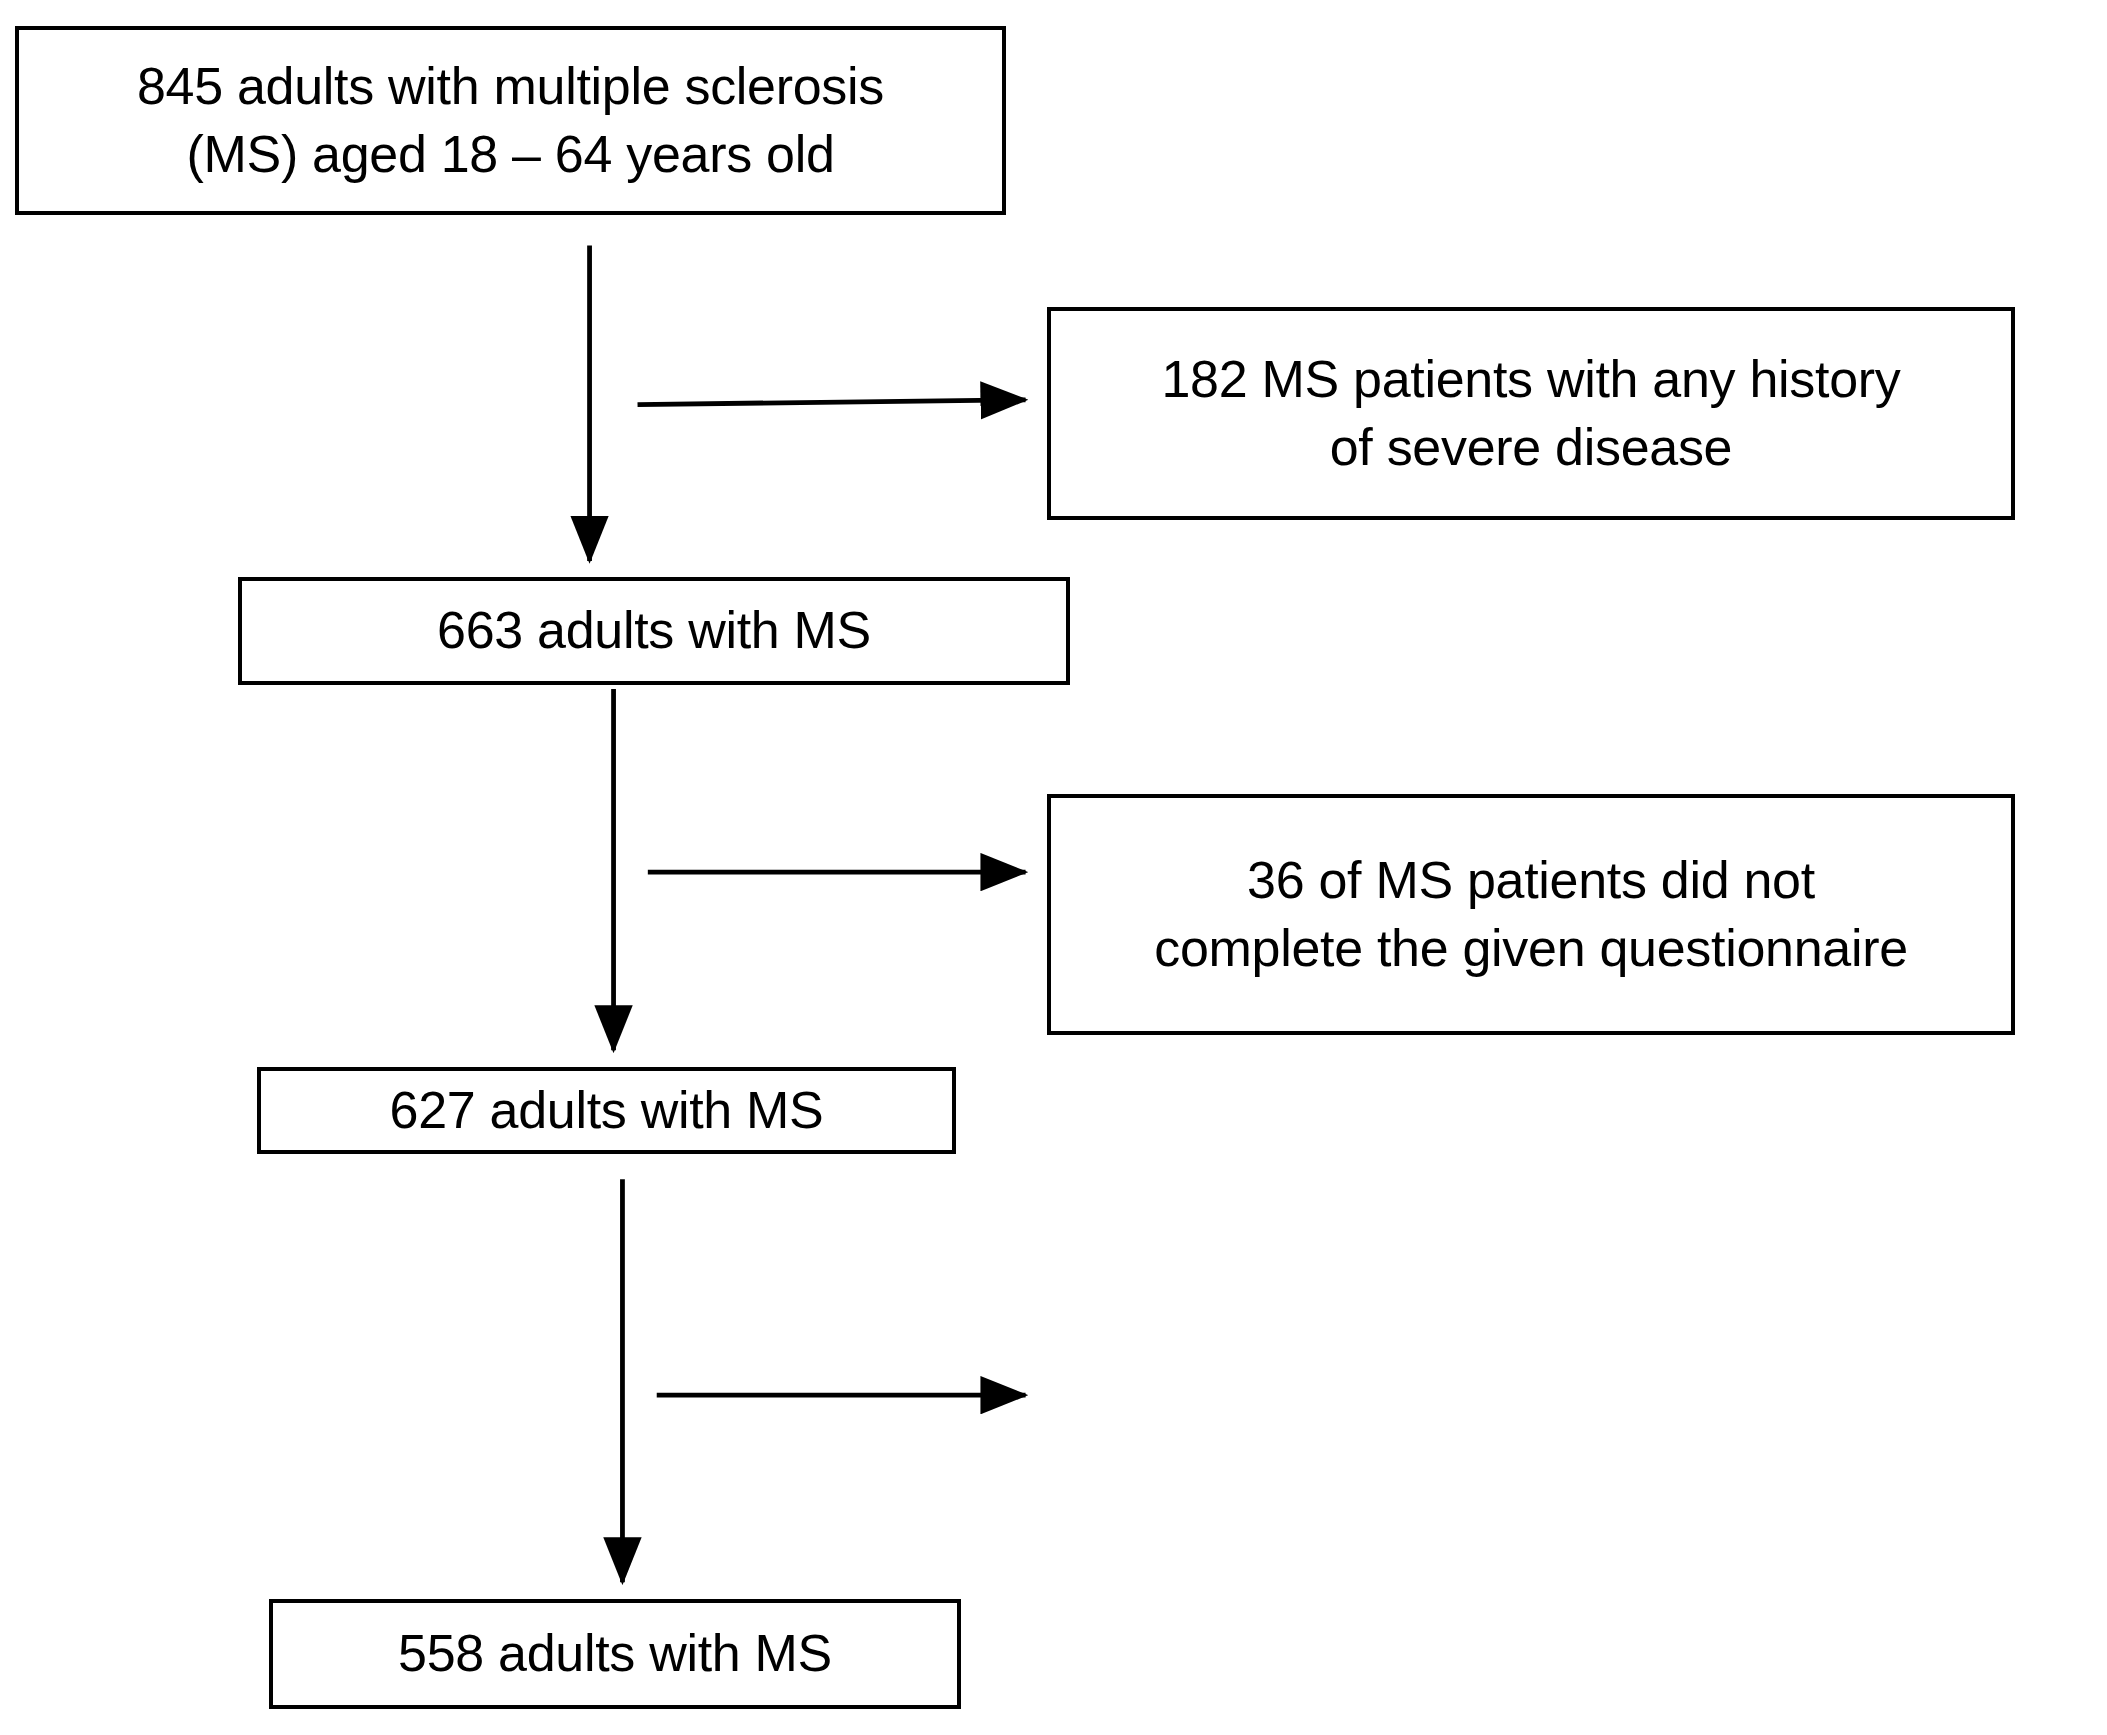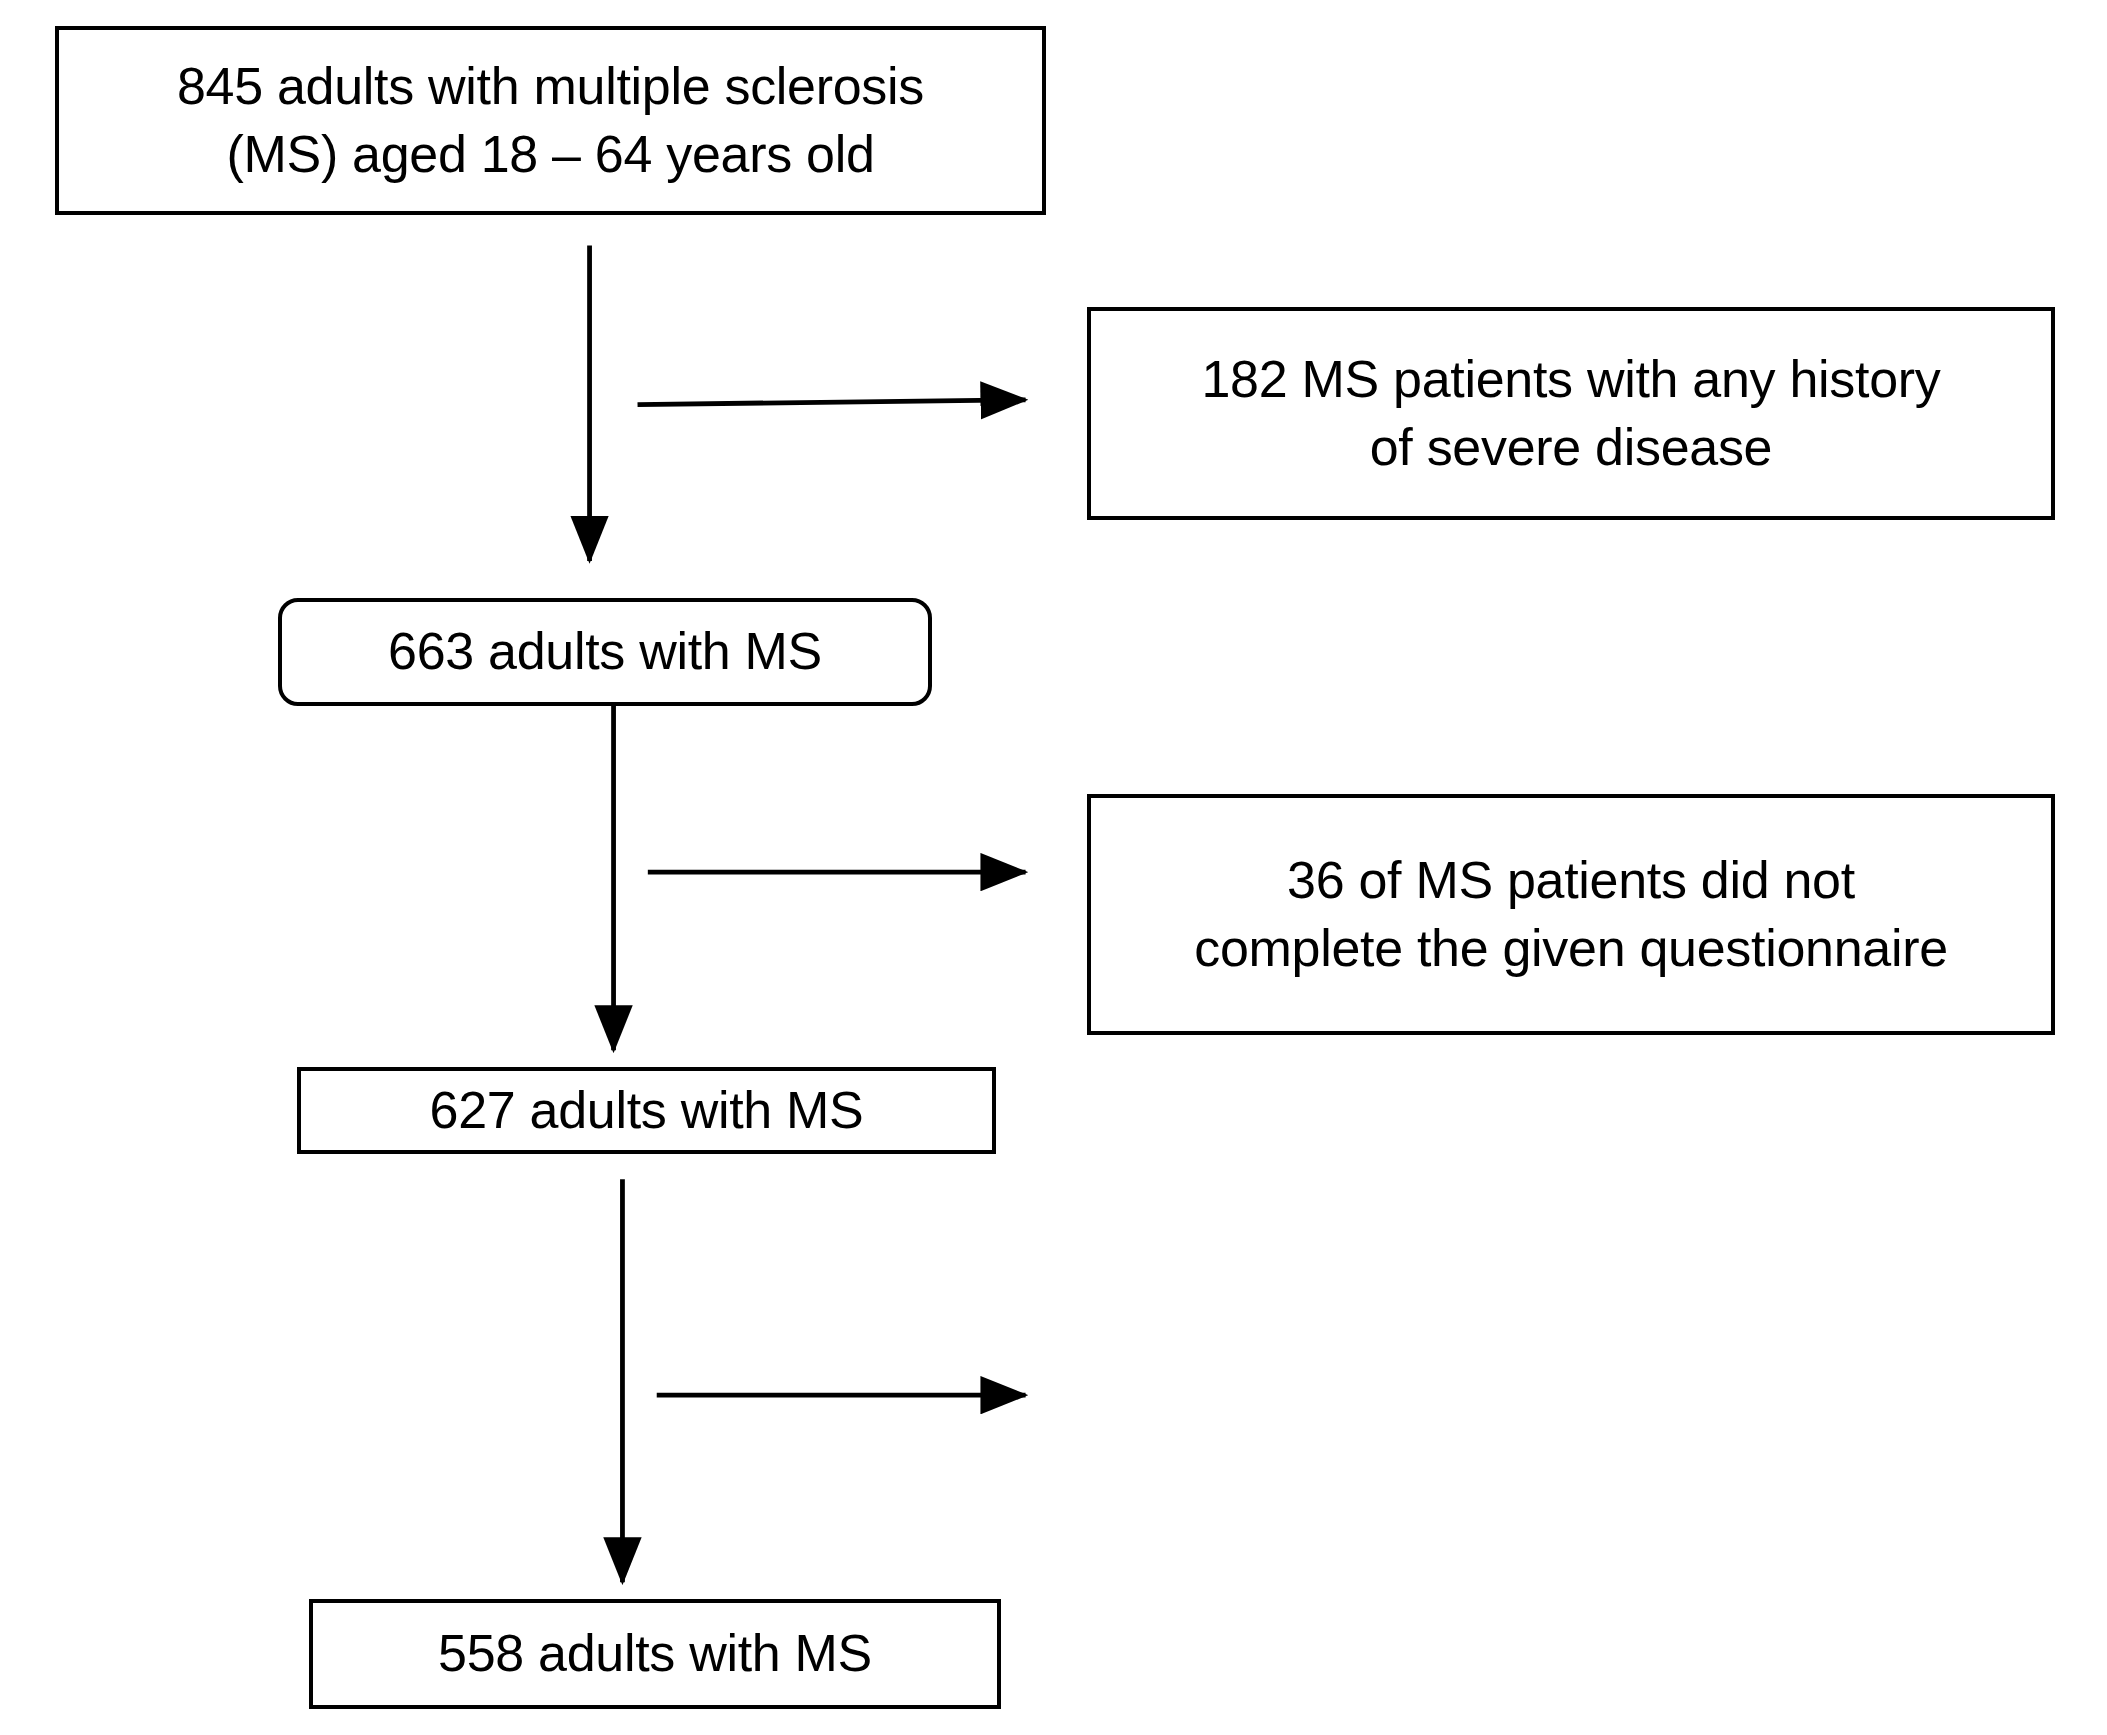--- a/index.html
+++ b/index.html
@@ -24,34 +24,33 @@
     position: absolute;
     box-sizing: border-box;
     border: 4.8px solid #000000;
     background: #ffffff;
     display: flex;
     align-items: center;
     justify-content: center;
     text-align: center;
     color: #000000;
     line-height: 1.30;
-    margin-left: 40px;
   }
   .node-box .node-text {
     display: block;
     width: 100%;
     padding: 0 18px;
     font-size: 52px;
     letter-spacing: -0.3px;
     white-space: pre-line;
   }
   
   #box-enrolled   { left: 15px;   top: 26px;   width: 991px; height: 189px; }
   #box-excl-1     { left: 1047px; top: 307px;  width: 968px; height: 213px; }
-  #box-stage-1    { left: 238px;  top: 598px;  width: 654px; height: 108px; border-radius: 20px; }
+  #box-stage-1    { left: 238px;  top: 577px;  width: 832px; height: 108px; }
   #box-excl-2     { left: 1047px; top: 794px; width: 968px; height: 241px; }
   #box-stage-2    { left: 257px;  top: 1067px; width: 699px; height: 87px; }
   #box-excl-3     { left: 1047px; top: 1283px; width: 969px; height: 186px; }
   #box-final      { left: 269px;  top: 1599px; width: 692px; height: 110px; }
 
   #box-enrolled .node-text,
   #box-excl-1 .node-text,
   #box-excl-2 .node-text,
   #box-excl-3 .node-text { text-align: center; }
 

